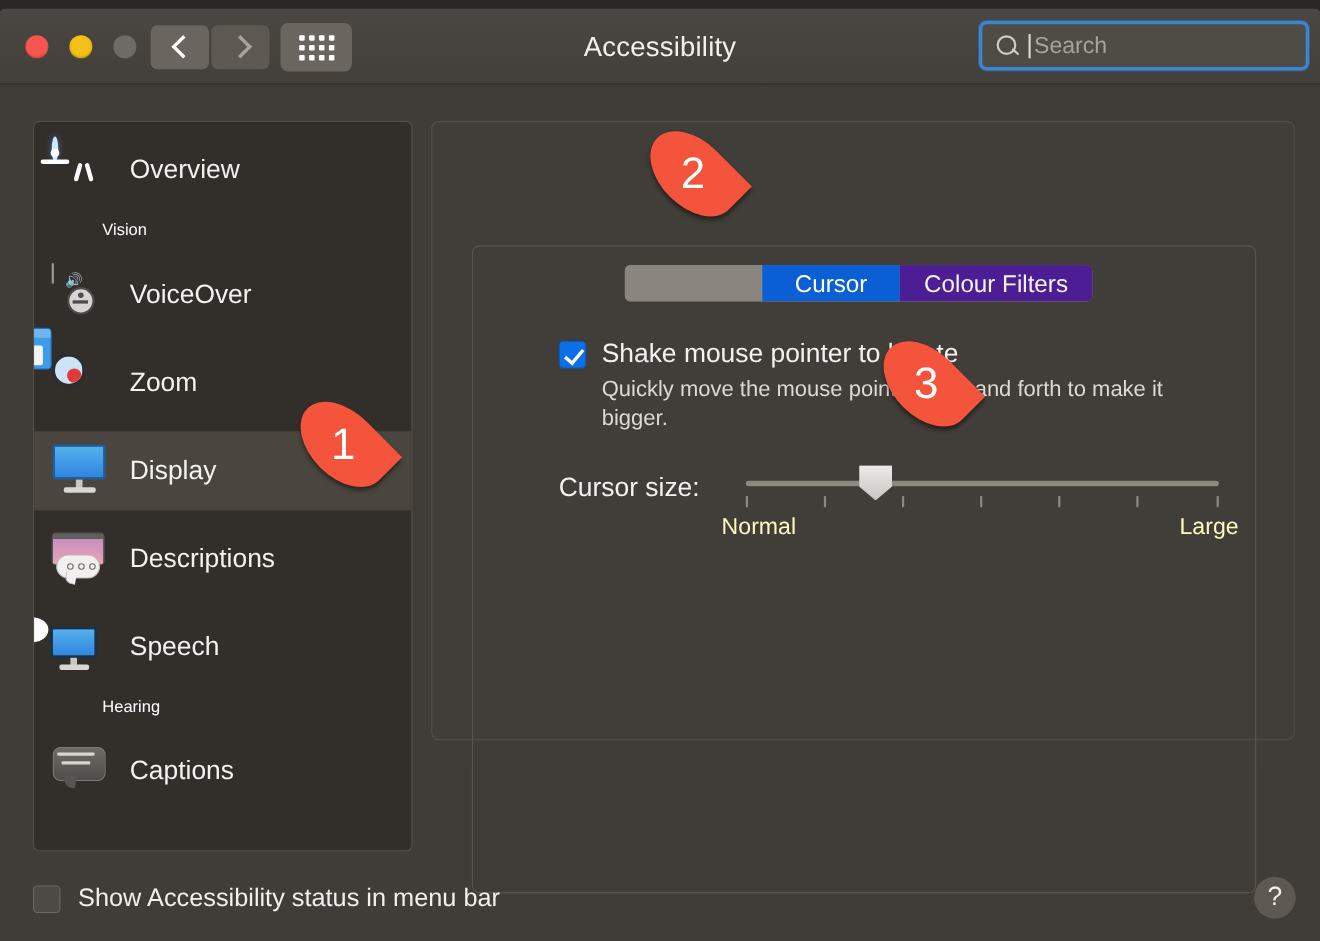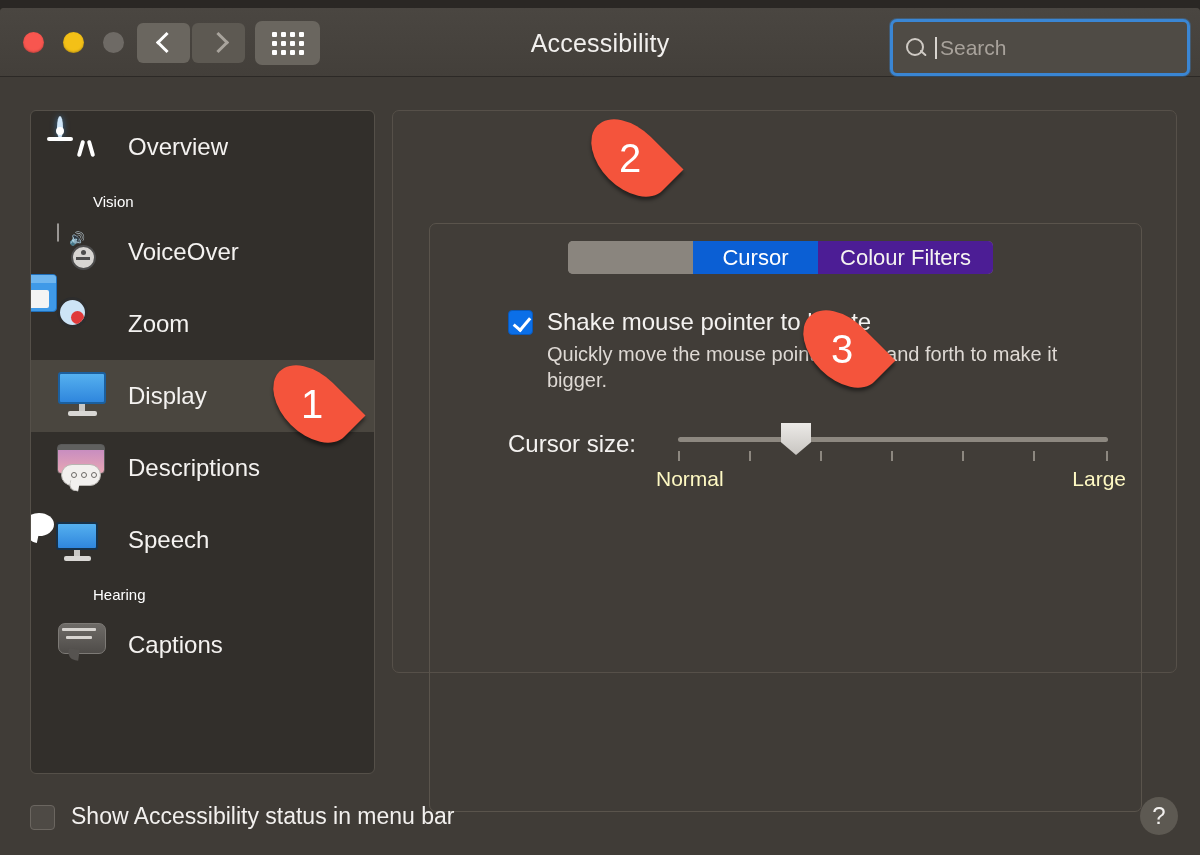--- a/index.html
+++ b/index.html
@@ -53,21 +53,21 @@
   }
   .gridicon { display:grid; grid-template-columns:repeat(4,5px); grid-gap:4px; }
   .gridicon i { width:5px; height:5px; background:#fff; display:block; border-radius:1px; }
 
   .wtitle {
     position:absolute; left:0; top:21px; width:1200px;
     text-align:center; color:#f2f0ee; font-size:25px; letter-spacing:.2px;
   }
 
   .searchwrap {
-    position:absolute; right:10px; top:11px; width:300px; height:57px;
+    position:absolute; right:10px; top:11px; width:300px; height:45px;
     border-radius:7px; background:#4f4b45;
     border:3px solid #3a86d4;
     box-shadow:0 0 0 1px rgba(58,134,212,.35);
     display:flex; align-items:center;
   }
   .srch-ico { position:relative; width:22px; height:22px; margin-left:12px; flex:none; }
   .srch-ico::before {
     content:""; position:absolute; left:1px; top:1px; width:14px; height:14px;
     border:2.4px solid #cfcac4; border-radius:50%;
   }
@@ -80,21 +80,21 @@
 
   
   .content { position:absolute; left:0; top:69px; width:1200px; height:786px; background:#403c37; }
 
   
   .sidebar {
     position:absolute; left:30px; top:33px; width:345px; height:664px;
     background:#322f2b; border:1px solid #555049; border-radius:6px;
     overflow:hidden;
   }
-  .srow { position:relative; display:flex; align-items:center; height:72px; padding-left:24px; }
+  .srow { position:relative; display:flex; align-items:center; height:72px; padding-left:14px;margin-top:8px; }
   .srow.selected { background:#4a463f; }
   .srow .label { color:#f4f2f0; font-size:24px; margin-left:17px; }
   .grouphdr { color:#ffffff; font-size:15px; padding:10px 0 6px 14px;margin-left:48px; }
 
   .ico { width:56px; height:56px; flex:none; position:relative; }
 
   
   .ico-overview {
     width:52px;height:52px;border-radius:50%;
     background:radial-gradient(circle at 40% 32%, #41a8f5 0%, #0a7fe0 60%, #0467c0 100%);

